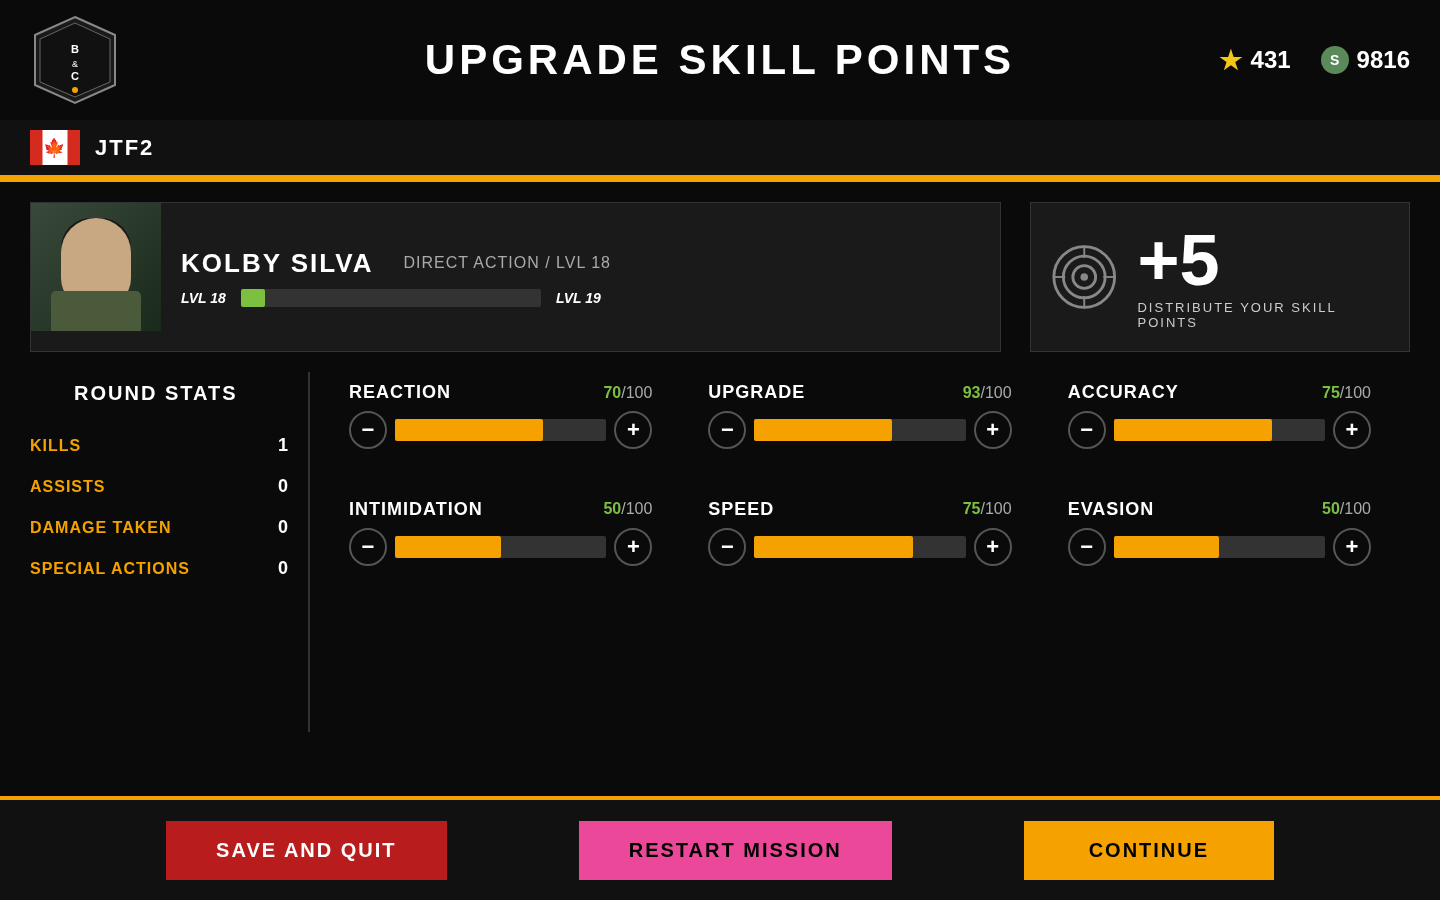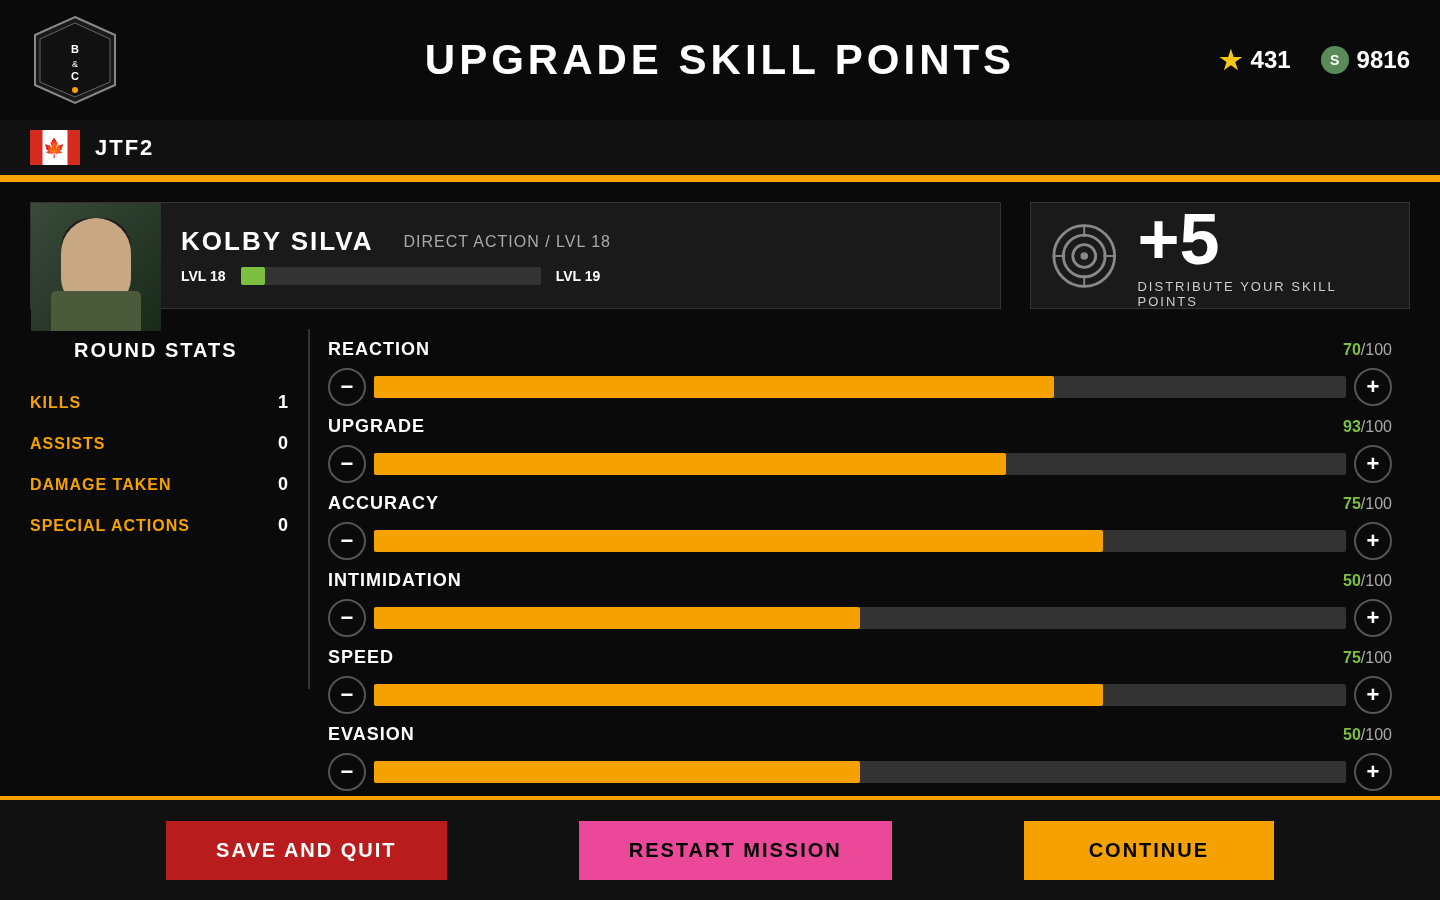--- a/index.html
+++ b/index.html
@@ -92,21 +92,21 @@
       display: flex;
       flex-direction: column;
       padding: 20px 30px;
       gap: 15px;
     }
 
     
     .character-card {
       display: flex;
       gap: 29px;
-      height: 107px;
+      height: 150px;
       justify-content: center;
     }
     .character-info-box {
       display: flex;
       flex: 1;
       background: #1a1a1a;
       border: 1px solid #333;
     }
     .character-portrait {
       width: 130px;
@@ -169,20 +169,21 @@
     }
     .character-class {
       font-size: 16px;
       color: #aaa;
       letter-spacing: 1px;
     }
     .xp-bar-row {
       display: flex;
       align-items: center;
       gap: 15px;
+      font-style: italic;
     }
     .lvl-label {
       font-size: 14px;
       font-weight: 900;
       color: #fff;
       white-space: nowrap;
     }
     .xp-bar-bg {
       flex: 1;
       height: 18px;
@@ -264,23 +265,23 @@
     }
     .stat-value {
       font-size: 18px;
       font-weight: 900;
       color: #fff;
     }
 
     
     .skill-bars {
       flex: 1;
-      padding: 10px 18px;
+      padding: 10px 39px;
       display: grid;
-      grid-template-columns: 1fr;
+      grid-template-columns: 1fr 1fr 1fr;
       grid-template-rows: repeat(3, 1fr);
       gap: 10px 56px;
     }
     .skill-item {
       display: flex;
       flex-direction: column;
       gap: 8px;
     }
     .skill-header {
       display: flex;

